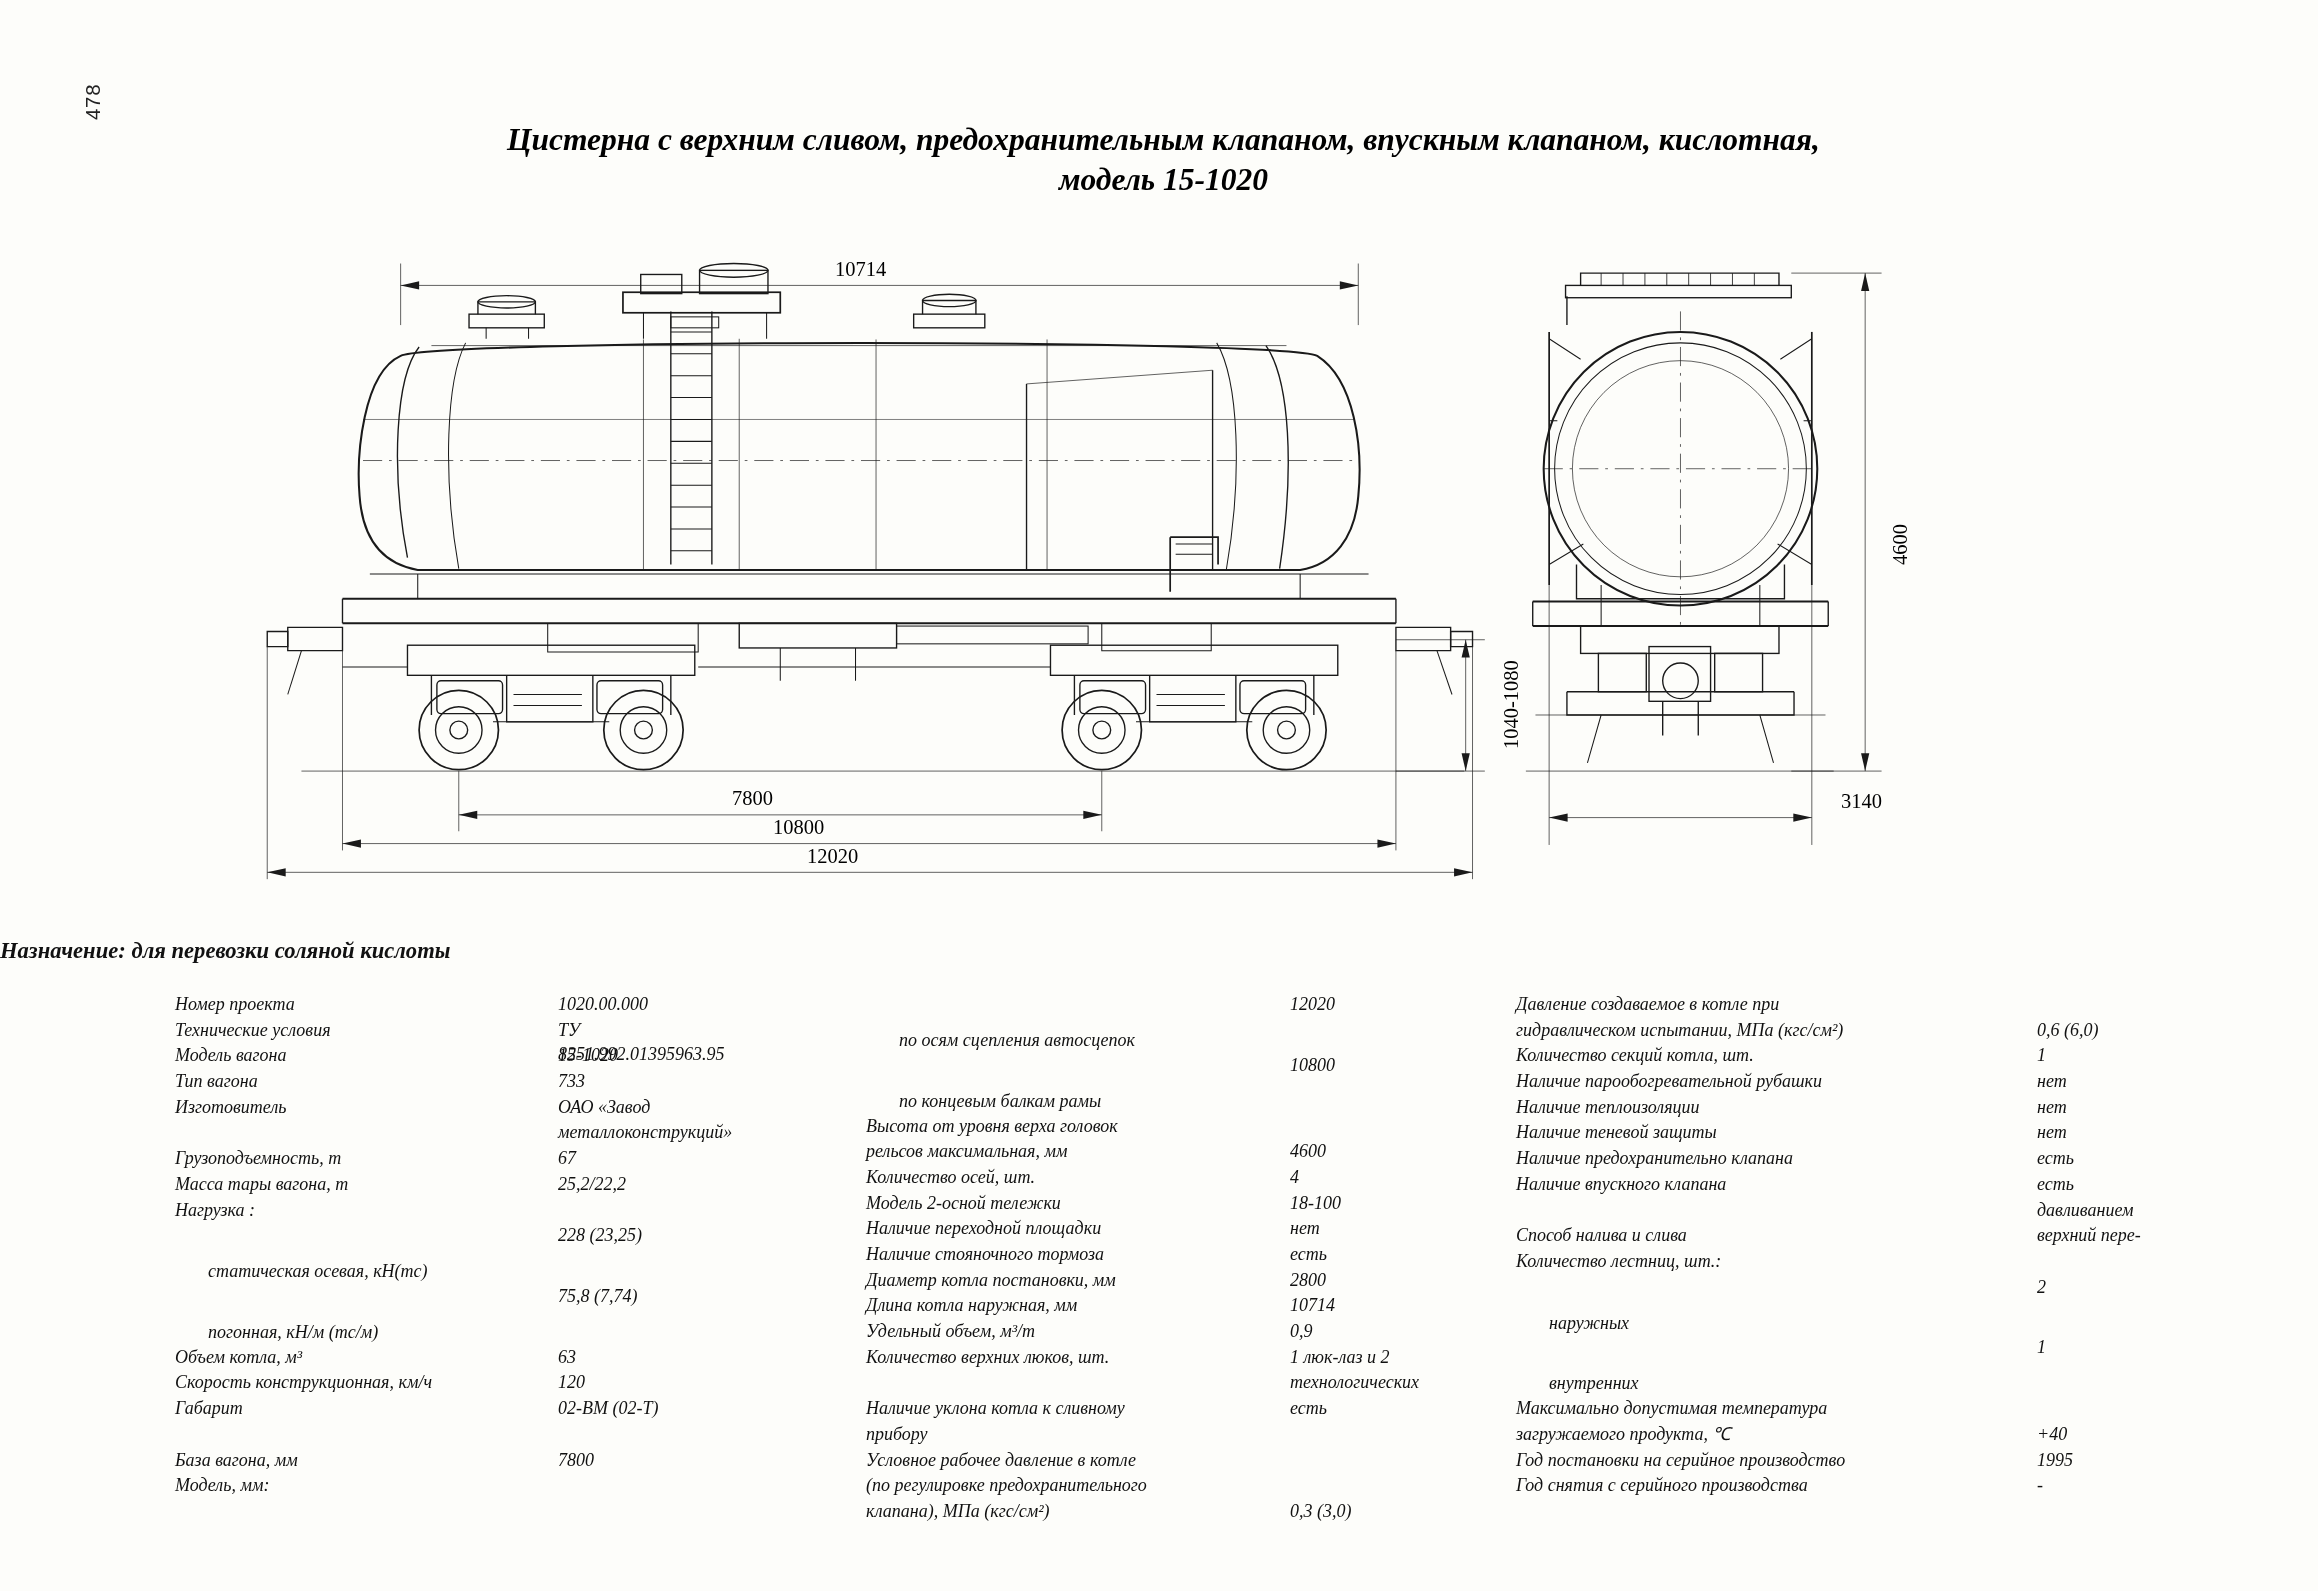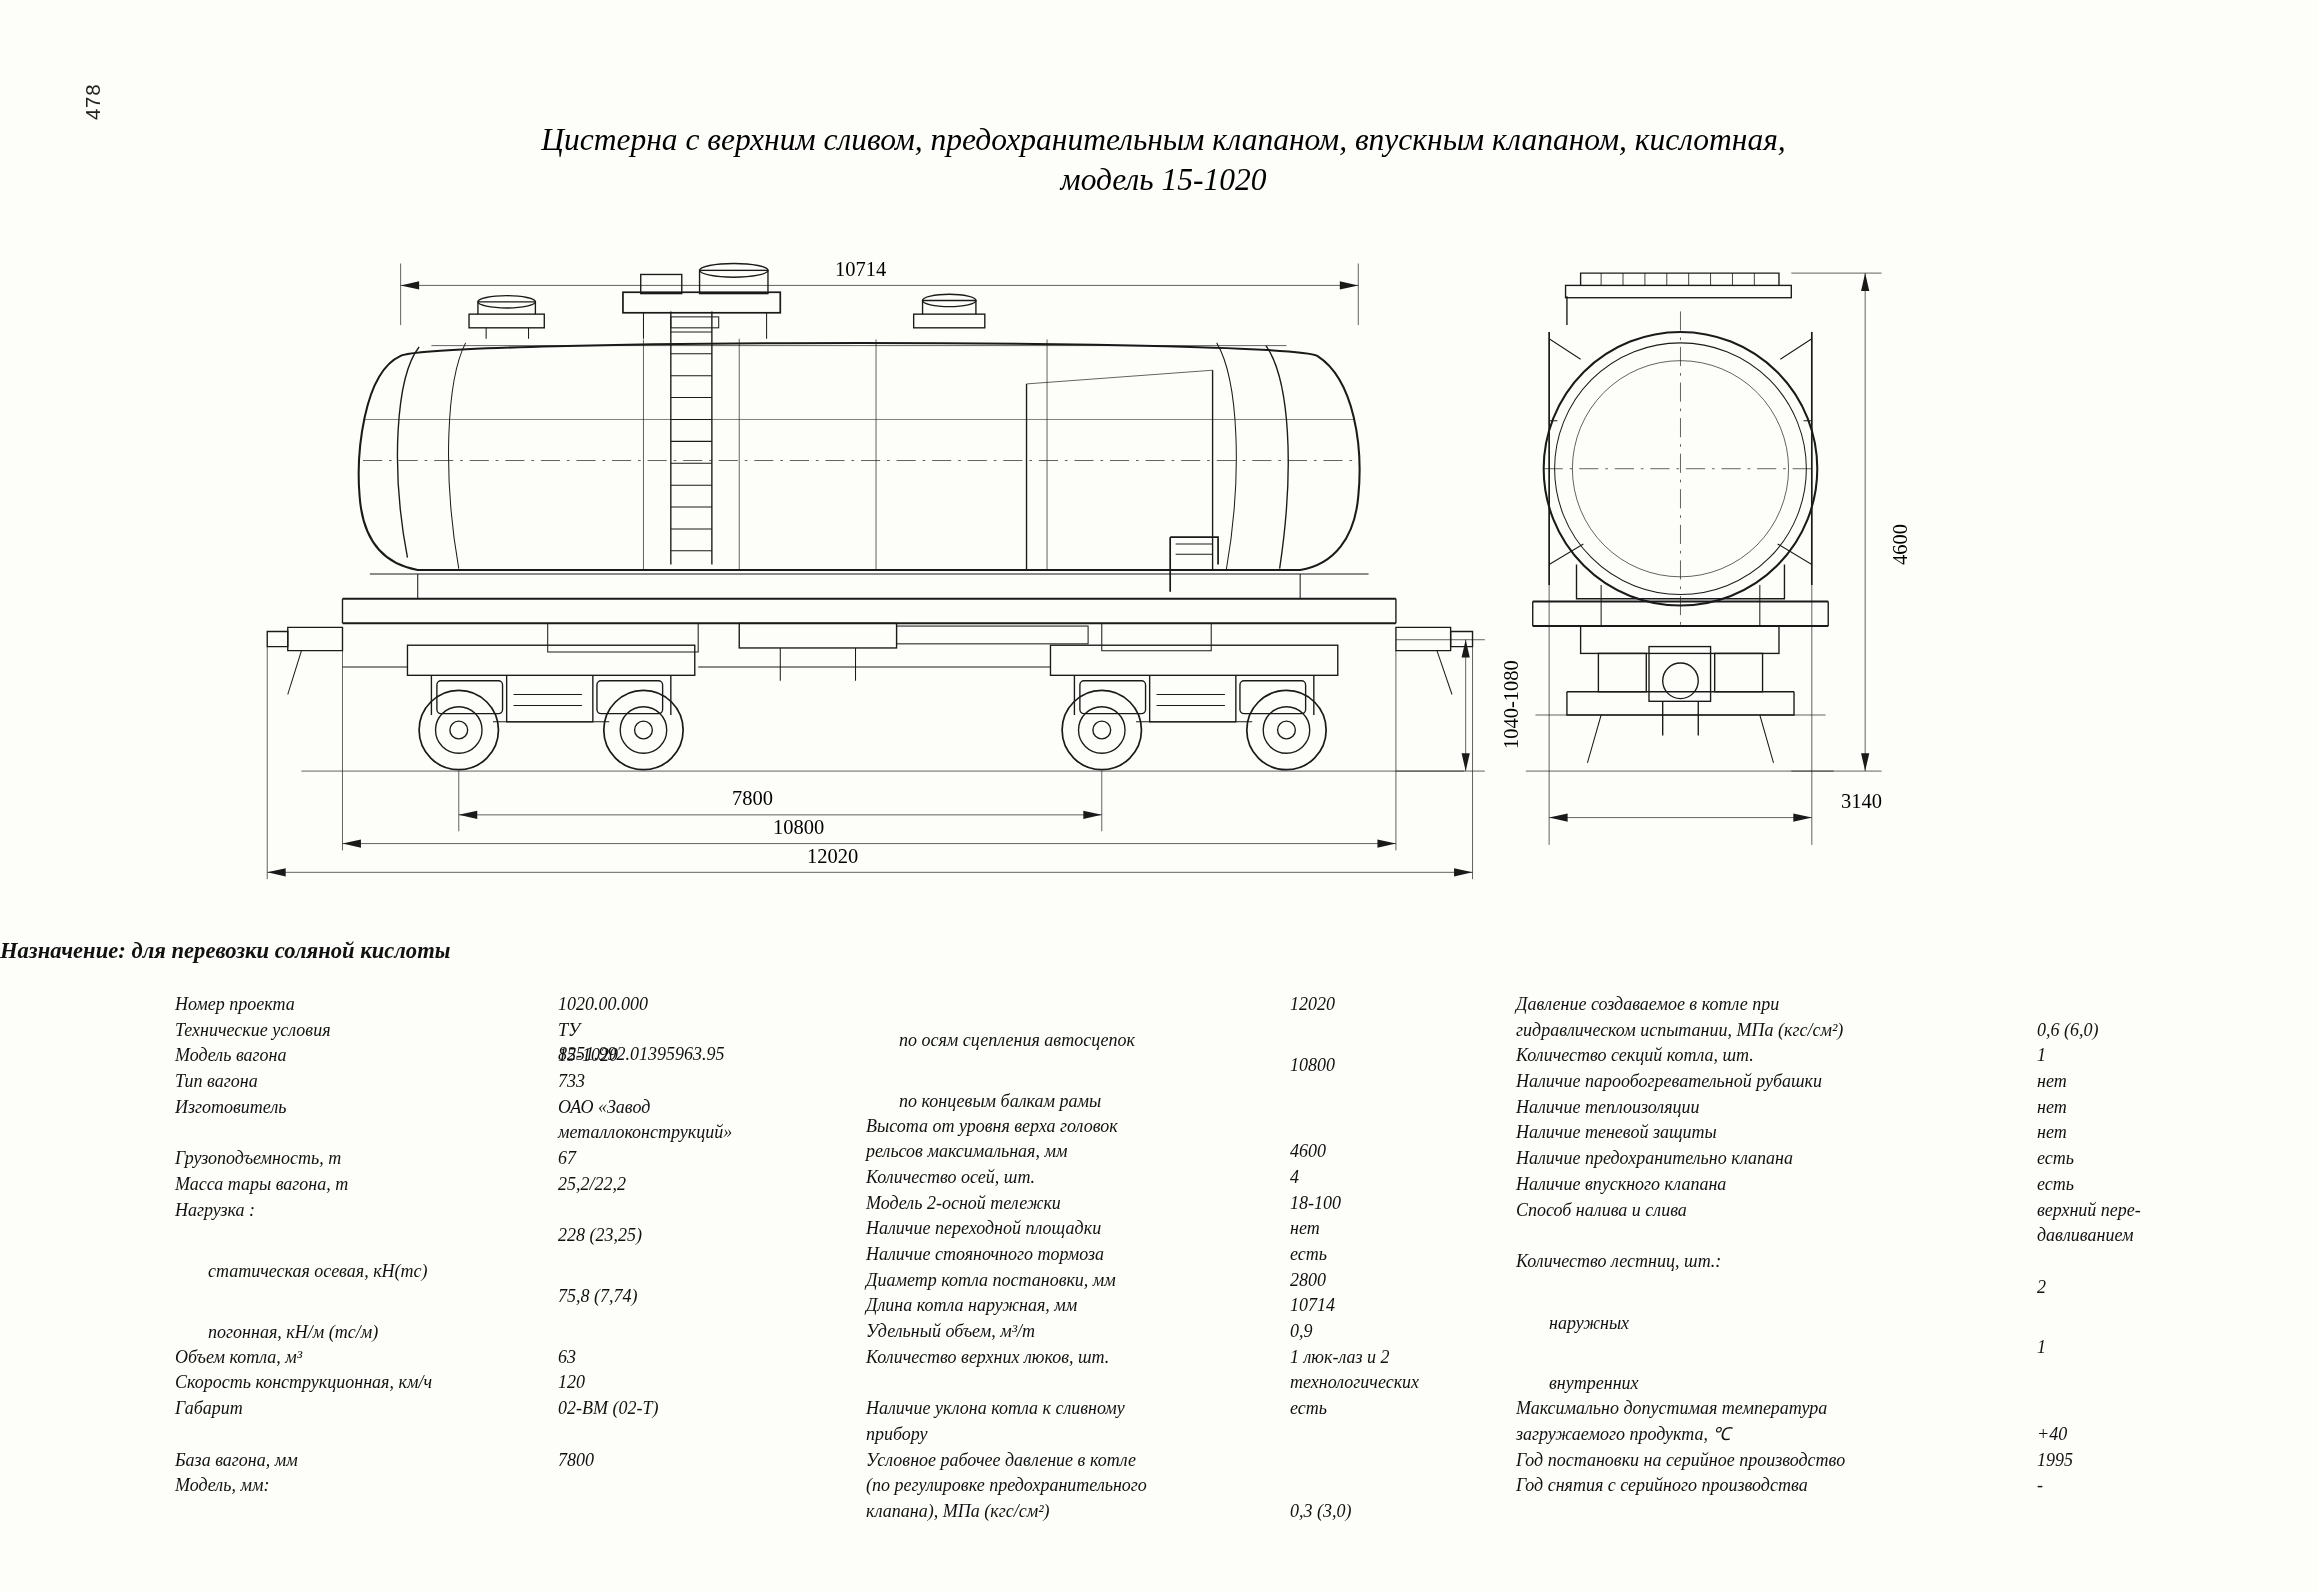--- a/index.html
+++ b/index.html
@@ -34,21 +34,21 @@
     letter-spacing: 0.7px;
     color: #222;
   }
   .title {
     position: absolute;
     left: 171px;
     top: 120px;
     width: 1985px;
     text-align: center;
     font-size: 31.5px;
-    font-weight: normal;
+    font-weight: bold;
     font-style: italic;
     line-height: 1.28;
     color: #000;
   }
   .title .line2 { display: block; }
 
   
   .drawing {
     position: absolute;
     left: 260px;
@@ -366,22 +366,22 @@
       </div>
     <div class="col col3">
         <div class="row"><span class="lbl">Давление создаваемое в котле при</span><span class="val"></span></div>
         <div class="row"><span class="lbl">гидравлическом испытании, МПа (кгс/см²)</span><span class="val">0,6 (6,0)</span></div>
         <div class="row"><span class="lbl">Количество секций котла, шт.</span><span class="val">1</span></div>
         <div class="row"><span class="lbl">Наличие парообогревательной рубашки</span><span class="val">нет</span></div>
         <div class="row"><span class="lbl">Наличие теплоизоляции</span><span class="val">нет</span></div>
         <div class="row"><span class="lbl">Наличие теневой защиты</span><span class="val">нет</span></div>
         <div class="row"><span class="lbl">Наличие предохранительно клапана</span><span class="val">есть</span></div>
         <div class="row"><span class="lbl">Наличие впускного клапана</span><span class="val">есть</span></div>
+        <div class="row"><span class="lbl"></span><span class="val">давливанием</span></div>
         <div class="row"><span class="lbl">Способ налива и слива</span><span class="val">верхний пере-</span></div>
-        <div class="row"><span class="lbl"></span><span class="val">давливанием</span></div>
         <div class="row"><span class="lbl">Количество лестниц, шт.:</span><span class="val"></span></div>
         <div class="row"><span class="lbl indent">наружных</span><span class="val">2</span></div>
         <div class="row"><span class="lbl indent">внутренних</span><span class="val">1</span></div>
         <div class="row"><span class="lbl">Максимально допустимая температура</span><span class="val"></span></div>
         <div class="row"><span class="lbl">загружаемого продукта, ℃</span><span class="val">+40</span></div>
         <div class="row"><span class="lbl">Год постановки на серийное производство</span><span class="val">1995</span></div>
         <div class="row"><span class="lbl">Год снятия с серийного производства</span><span class="val">-</span></div>
       </div>
   </div>
 

